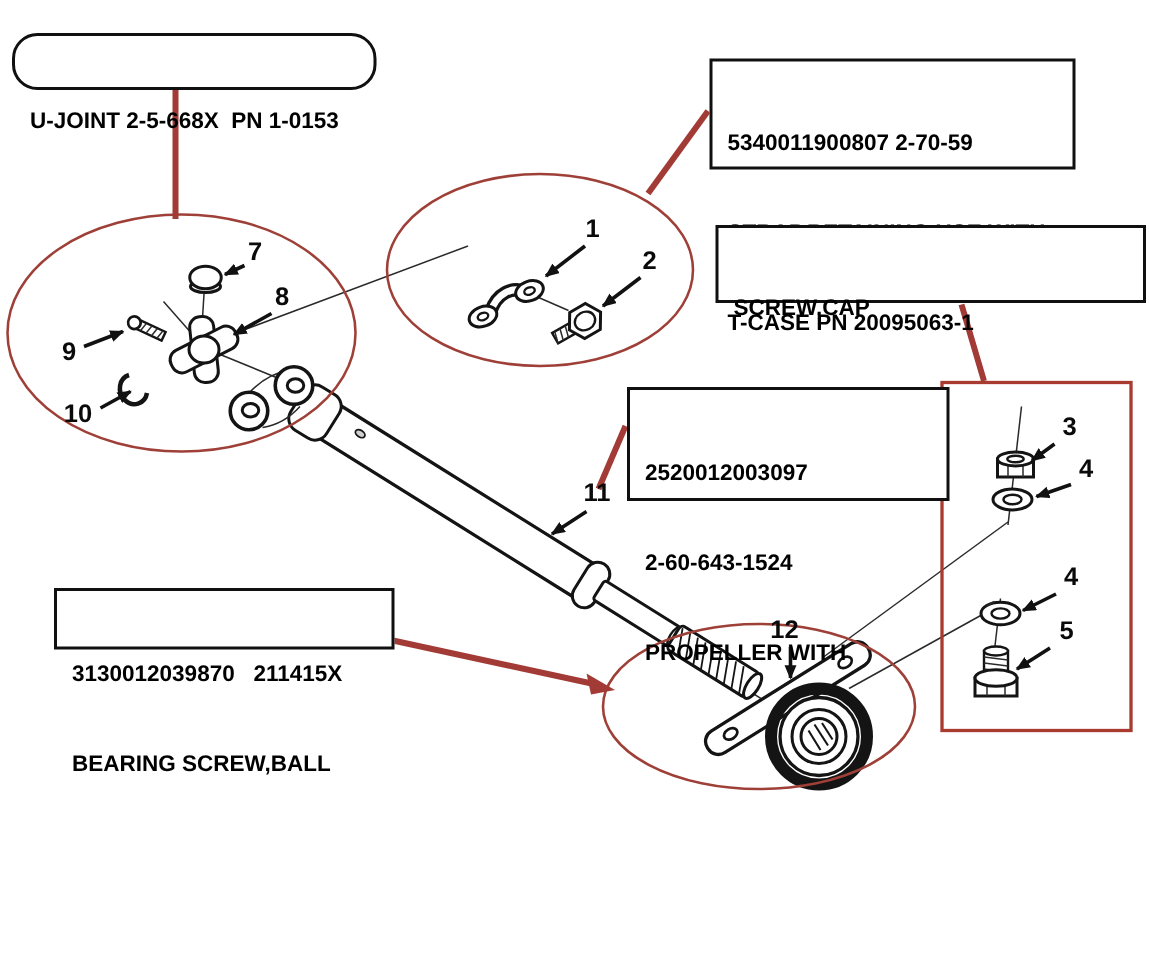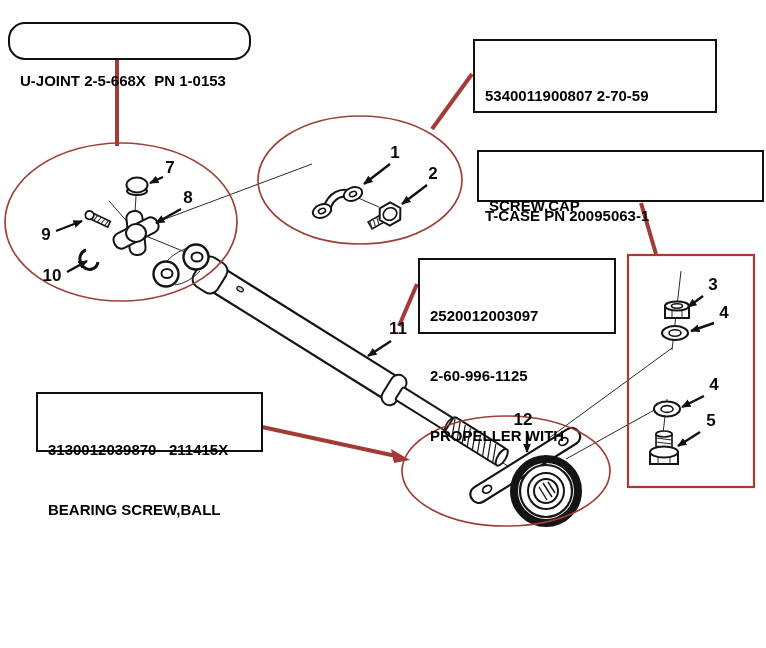--- a/index.html
+++ b/index.html
@@ -5,22 +5,22 @@
   html,body{margin:0;padding:0;background:#fff;}
   .stage{position:relative;width:766px;height:648px;background:#ffffff;overflow:hidden;
          font-family:"Liberation Sans",sans-serif;}
   .stage svg{position:absolute;left:0;top:0;}
   .callout{position:absolute;box-sizing:border-box;border:2px solid #101010;background:#ffffff;
            color:#000;font-weight:bold;font-size:15px;line-height:20px;white-space:pre;}
   .callout div{white-space:pre;}
   #box-u-joint{left:8px;top:22px;width:243px;height:38px;padding:7px 10px;border-radius:17px;}
   #box-strap{left:473px;top:39px;width:244px;height:74px;padding:5px 10px;}
   #box-screw{left:477px;top:150px;width:287px;height:52px;padding:4px 10px;}
-  #box-propshaft{left:418px;top:258px;width:198px;height:76px;padding:6px 10px;}
-  #box-bearing{left:36px;top:392px;width:227px;height:60px;padding:6px 10px;}
+  #box-propshaft{left:418px;top:258px;width:215px;height:76px;padding:6px 10px;}
+  #box-bearing{left:36px;top:392px;width:227px;height:41px;padding:6px 10px;}
   svg text{font-family:"Liberation Sans",sans-serif;font-weight:bold;font-size:17px;fill:#0a0a0a;}
   .bk{stroke:#141414;fill:#ffffff;}
   .ln{stroke:#2a2a2a;stroke-width:1;fill:none;}
   .red-thin{stroke:#9e4038;stroke-width:1.7;fill:none;}
   .red-thick{stroke:#a23b35;stroke-width:4;fill:none;}
   .arrow{stroke:#111;stroke-width:2.4;fill:none;}
 </style>
 </head>
 <body>
 
@@ -216,21 +216,21 @@
     <div>STRAP,RETAINING USE WITH</div>
     <div>T-CASE PN 20095063-1</div>
   </div>
 
   <div class="callout" id="box-screw">
     <div>SCREW,CAP</div>
   </div>
 
   <div class="callout" id="box-propshaft">
     <div>2520012003097</div>
-    <div>2-60-996-1125</div>
+    <div>2-60-643-1524</div>
     <div>PROPELLER WITH</div>
   </div>
 
   <div class="callout" id="box-bearing">
     <div>3130012039870   211415X</div>
     <div>BEARING SCREW,BALL</div>
   </div>
 
 </div>
 

